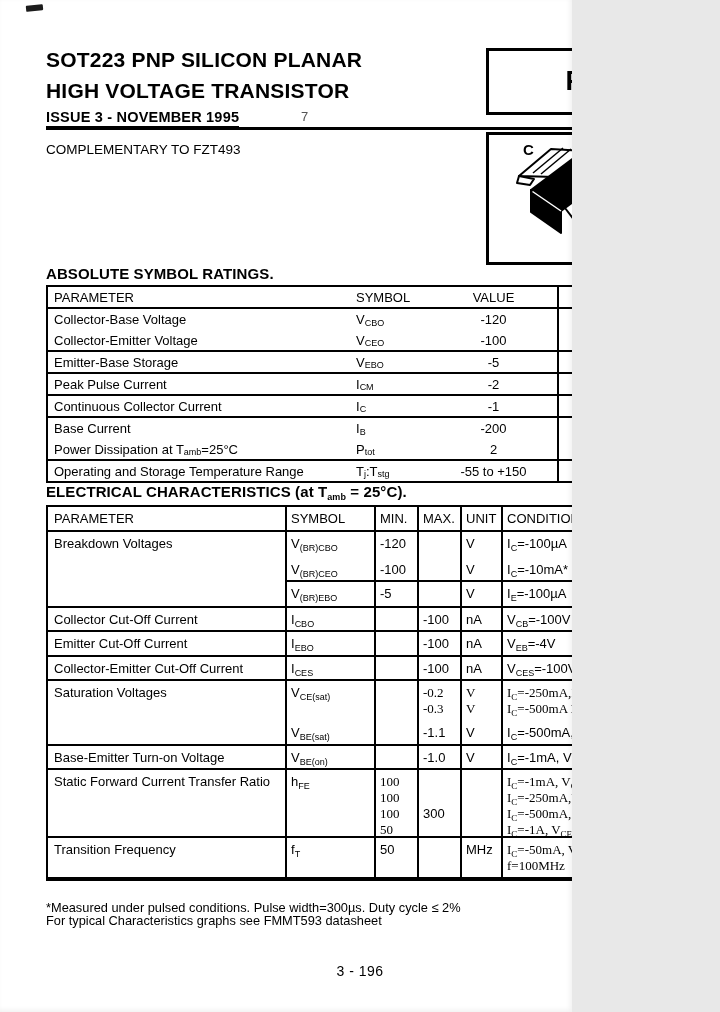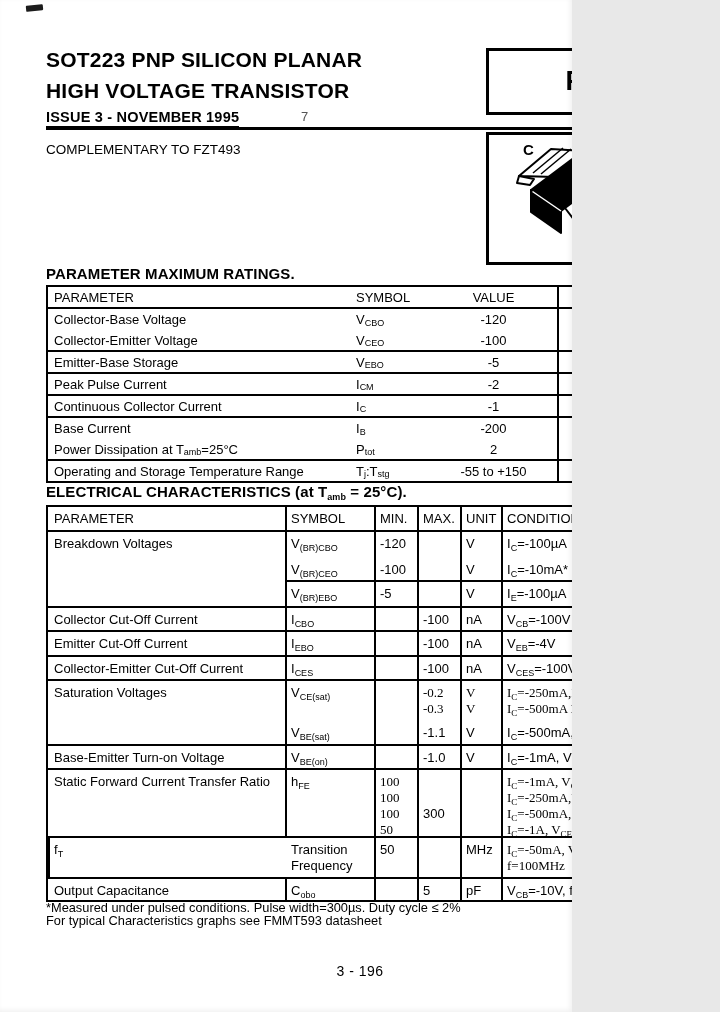--- a/index.html
+++ b/index.html
@@ -96,21 +96,21 @@
       <polygon points="95,59 107,50 120,66 125,76 113,84 105,72" fill="#fff" stroke="#000" stroke-width="2" stroke-linejoin="round"></polygon>
       <polygon points="116,43 128,34 141,50 146,60 134,68 126,56" fill="#fff" stroke="#000" stroke-width="2" stroke-linejoin="round"></polygon>
 
       <text x="34" y="20" font-family="Liberation Sans, sans-serif" font-size="15" font-weight="bold">C</text>
       <text x="96" y="122" font-family="Liberation Sans, sans-serif" font-size="15" font-weight="bold">B</text>
       <text x="125" y="100" font-family="Liberation Sans, sans-serif" font-size="15" font-weight="bold">C</text>
       <text x="151" y="77" font-family="Liberation Sans, sans-serif" font-size="15" font-weight="bold">E</text>
     </svg>
   </div>
 
-  <div class="abs h1">PARAMETER MAXIMUM RATINGS.</div>
+  <div class="abs h1">ABSOLUTE SYMBOL RATINGS.</div>
 
   <div class="abs t1">
     <div class="t1r bb" style="height:22px">
       <div class="c cp">PARAMETER</div>
       <div class="c cs">SYMBOL</div>
       <div class="c cv">VALUE</div>
       <div class="c cu">UNIT</div>
     </div>
     <div class="t1r" style="height:21px">
       <div class="c cp">Collector-Base Voltage</div>
@@ -269,37 +269,29 @@
 50</div>
       <div class="c bl" style="padding-top:36px">300</div>
       <div class="c bl"></div>
       <div class="c bl pre">I<sub>C</sub>=-1mA, V<sub>CE</sub>=-5V
 I<sub>C</sub>=-250mA,V<sub>CE</sub>=-5V*
 I<sub>C</sub>=-500mA, V<sub>CE</sub>=-5V*
 I<sub>C</sub>=-1A, V<sub>CE</sub>=-5V*</div>
     </div>
 
     <div class="t2r bb" style="height:41px">
+      <div class="c p">Transition Frequency</div>
       <div class="c bl">f<sub>T</sub></div>
-      <div class="c p">Transition Frequency</div>
       <div class="c bl">50</div>
       <div class="c bl"></div>
       <div class="c bl">MHz</div>
       <div class="c bl pre">I<sub>C</sub>=-50mA, V<sub>CE</sub>=-10V
 f=100MHz</div>
     </div>
 
-    <div class="t2r" style="height:21px">
-      <div class="c p">Output Capacitance</div>
-      <div class="c bl">C<sub>obo</sub></div>
-      <div class="c bl"></div>
-      <div class="c bl">5</div>
-      <div class="c bl">pF</div>
-      <div class="c bl">V<sub>CB</sub>=-10V, f=1MHz</div>
-    </div>
   </div>
 
   <div class="abs fnote" style="top:901px">*Measured under pulsed conditions. Pulse width=300µs. Duty cycle ≤ 2%</div>
   <div class="abs fnote" style="top:914px">For typical Characteristics graphs see FMMT593 datasheet</div>
 
   <div class="abs pageno">3 - 196</div>
 
 </div>
 
 </body></html>

